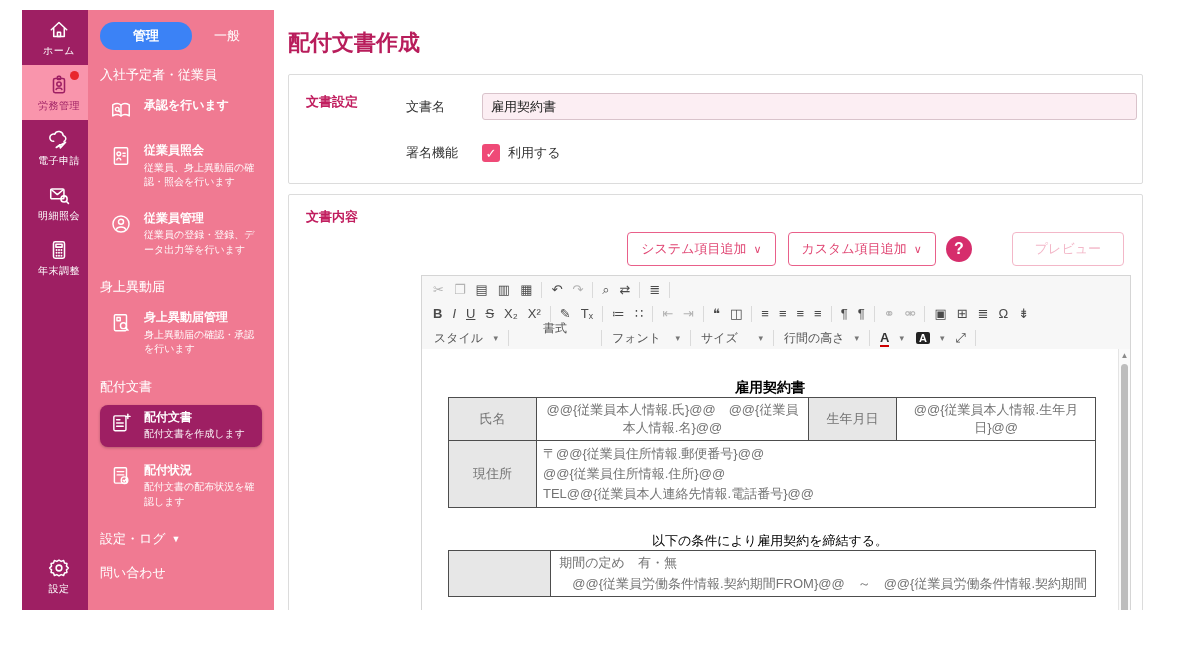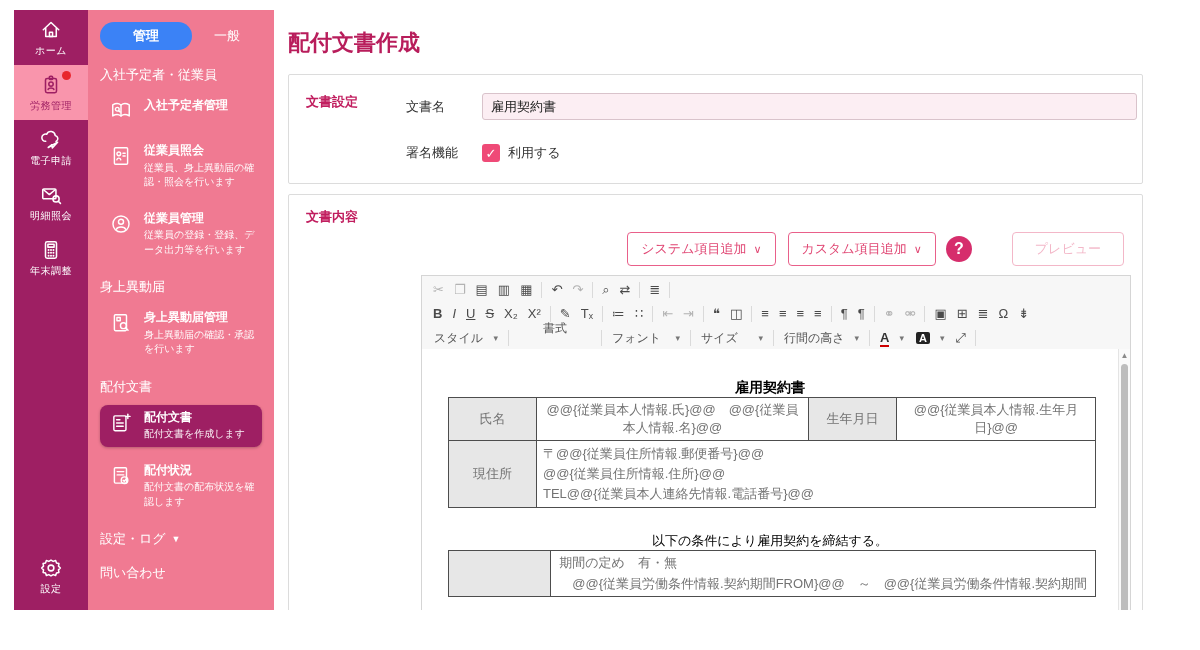--- a/index.html
+++ b/index.html
@@ -1,20 +1,20 @@
 <!DOCTYPE html>
 <html><head>
 <meta charset="utf-8">
 <style>
   * { margin:0; padding:0; box-sizing:border-box; }
   body { width:1200px; height:650px; background:#fff; font-family:"Liberation Sans","DejaVu Sans",sans-serif; overflow:hidden; }
   .app { position:absolute; left:14px; top:10px; width:1146px; height:600px; background:#fff; overflow:hidden; }
 
   
-  .rail { position:absolute; left:0; top:0; width:74px; height:600px; background:#9E1F63; display:flex; flex-direction:column; align-items:flex-end; }
+  .rail { position:absolute; left:8px; top:0; width:74px; height:600px; background:#9E1F63; display:flex; flex-direction:column; align-items:flex-end; }
   .rail-item { position:relative; width:74px; padding:9px 0 7px; display:flex; flex-direction:column; align-items:center; gap:3px; color:#fff; cursor:pointer; }
   .rail-item .lbl { font-size:10px; letter-spacing:.5px; }
   .rail-item.active { background:#F995AC; color:#9E1F63; }
   .rail-item svg { display:block; }
   .rail-item .stk { stroke:#fff; fill:none; stroke-width:1.4; stroke-linecap:round; stroke-linejoin:round; }
   .rail-item .fil { fill:#fff; stroke:none; }
   .rail-item.active .stk { stroke:#9E1F63; }
   .badge { position:absolute; top:6px; right:17px; width:9px; height:9px; border-radius:50%; background:#E8262D; }
   .rail-spacer { flex:1; }
 
@@ -163,21 +163,21 @@
     <div class="sb-item">
       <span class="sb-ic">
         <svg width="24" height="22" viewBox="0 0 20 20">
             <path class="stk" d="M2.5 4.5 C5 3 8 3 10 4.5 C12 3 15 3 17.5 4.5 V14.5 C15 13 12 13 10 14.5 C8 13 5 13 2.5 14.5 Z"></path>
             <line class="stk" x1="10" y1="4.5" x2="10" y2="14.5"></line>
             <circle class="stk" cx="6.6" cy="8.4" r="1.7"></circle>
             <line class="stk" x1="7.9" y1="9.7" x2="9.2" y2="11"></line>
           </svg>
       </span>
       <span class="sb-tx">
-        <span class="sb-tt" style="display:block">入社予定者管理</span>
+        <span class="sb-tt" style="display:block">承認を行います</span>
       </span>
     </div>
 
     <div class="sb-item">
       <span class="sb-ic">
         <svg width="24" height="22" viewBox="0 0 20 20">
             <rect class="stk" x="4" y="2.5" width="12" height="15" rx="1"></rect>
             <circle class="stk" cx="8" cy="8" r="1.7"></circle>
             <path class="stk" d="M6.2 13.5 C6.6 11.4 9.4 11.4 9.8 13.5"></path>
             <line class="stk" x1="11.8" y1="7.5" x2="13.8" y2="7.5"></line>

